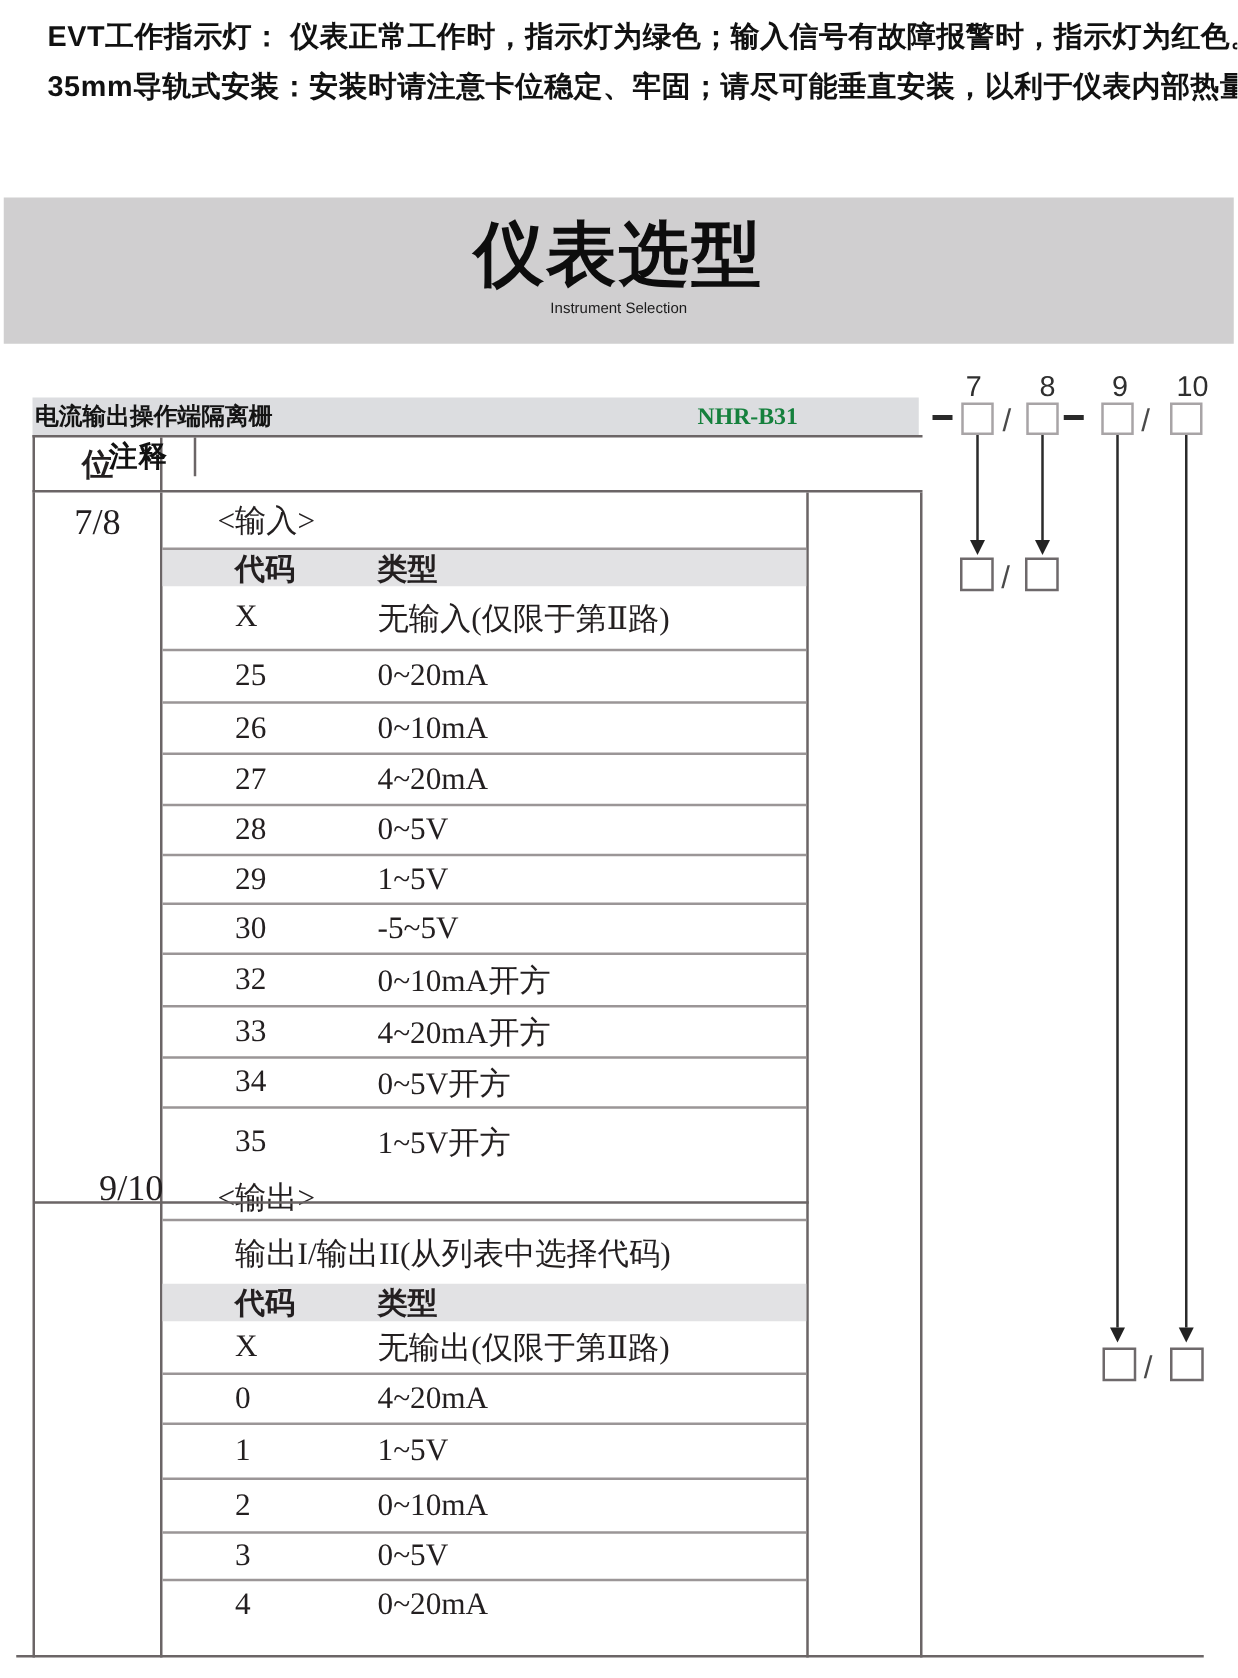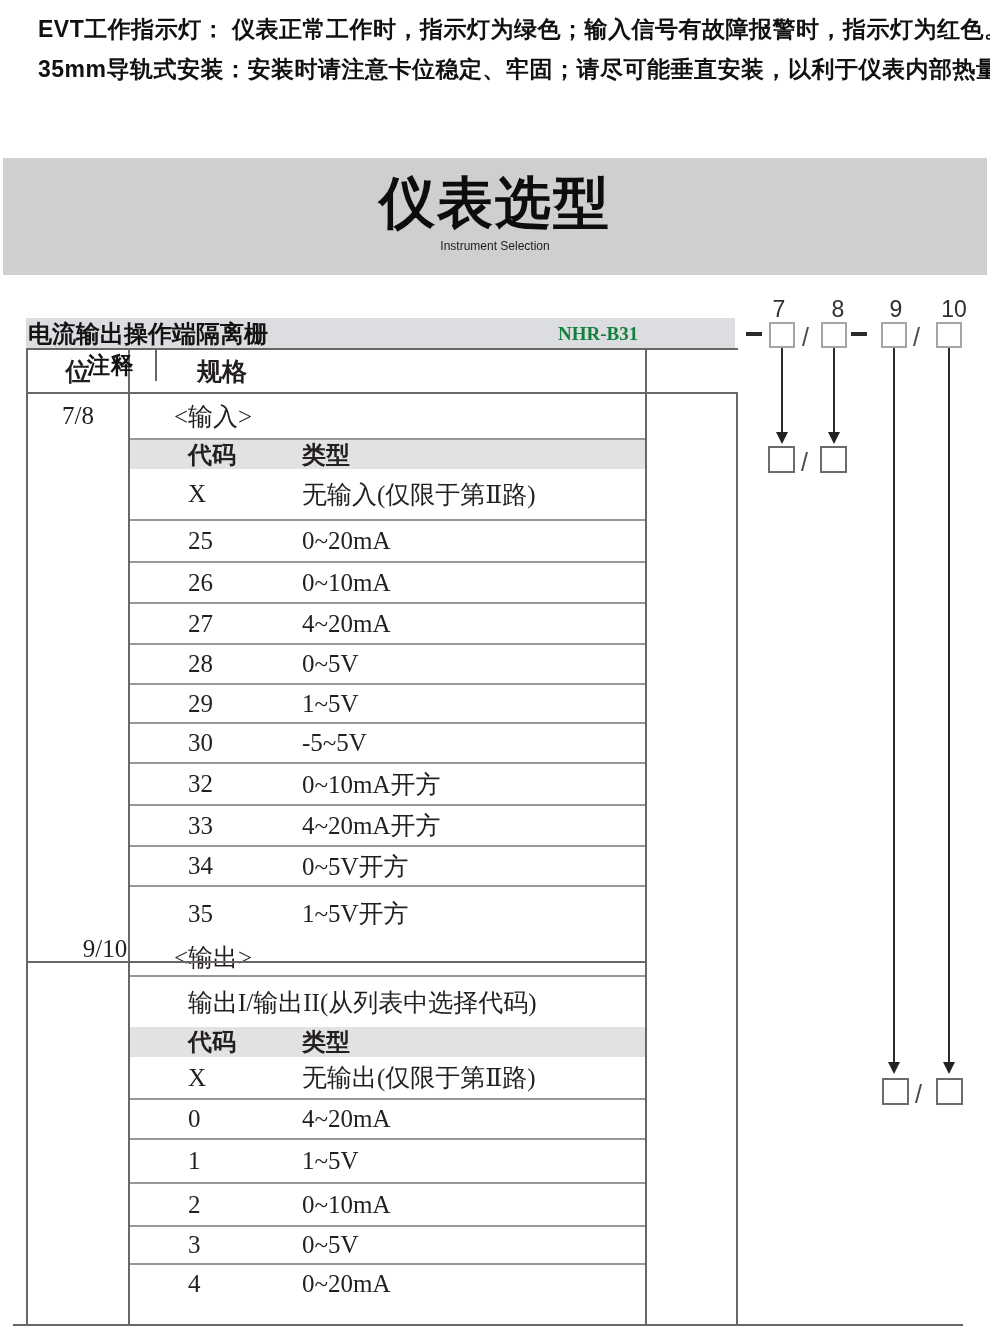--- a/index.html
+++ b/index.html
@@ -12,38 +12,38 @@
 
   
   .banner{position:absolute;left:3px;top:158px;width:984px;height:117px;background:#d0cfd0;text-align:center;}
   .banner-title{padding-top:14px;font-family:"Liberation Sans","DejaVu Sans",sans-serif;
         font-weight:700;font-size:56px;line-height:62px;color:#0d0d0d;letter-spacing:2px;}
   .banner-sub{font-family:"Liberation Sans","DejaVu Sans",sans-serif;font-size:12px;line-height:24px;color:#1c1c1c;}
 
   
   .model-bar{position:absolute;left:26px;top:318px;width:709px;height:30px;background:#dcdde0;}
   .product-name{position:absolute;left:2px;top:0;line-height:31px;
-        font-family:"Liberation Sans","DejaVu Sans",sans-serif;font-weight:700;font-size:24px;color:#141414;white-space:nowrap;}
+        font-family:"Liberation Sans","DejaVu Sans",sans-serif;font-weight:700;font-size:19px;color:#141414;white-space:nowrap;}
   .product-model{position:absolute;left:532px;top:0;line-height:31px;
         font-family:"Liberation Serif","DejaVu Serif",serif;font-weight:600;font-size:19px;color:#15803d;}
 
   
   .thead{position:absolute;left:26px;top:348px;width:712px;height:46px;box-sizing:border-box;
         border-top:2px solid #6b6566;border-bottom:2px solid #6b6566;border-left:2px solid #6b6566;
         display:flex;font-family:"Liberation Sans","DejaVu Sans",sans-serif;font-weight:700;font-size:25px;}
   .hc{box-sizing:border-box;border-right:2px solid #6b6566;display:flex;align-items:center;}
   .hc.pos{width:102px;justify-content:center;}
   .hc.spec{width:517px;padding-left:67px;}
   .hc.note{width:91px;justify-content:center;}
 
   .tbody{position:absolute;left:26px;top:394px;width:712px;height:932px;box-sizing:border-box;
         border-left:2px solid #6b6566;}
   .col-pos{position:absolute;left:0;top:0;width:102px;height:100%;box-sizing:border-box;
         border-right:2px solid #6b6566;}
-  .pos-label{position:absolute;width:100%;text-align:center;font-size:25px;}
+  .pos-label{position:absolute;width:100%;text-align:center;font-size:29px;}
   .pos-label.p1{top:8px;}
   .pos-label.p2{top:541px;padding-left:27px;}
   .col-spec{position:absolute;left:102px;top:0;width:517px;height:100%;box-sizing:border-box;
         border-right:2px solid #6b6566;display:flex;flex-direction:column;}
   .col-note{position:absolute;left:619px;top:0;width:91px;height:100%;box-sizing:border-box;
         border-right:2px solid #6b6566;}
   .srow{box-sizing:border-box;display:flex;align-items:center;font-size:25px;white-space:nowrap;}
   .srow.bb{border-bottom:2px solid #9b9697;}
   .srow .code{margin-left:58px;width:114px;}
   .band{background:#e2e2e4;font-family:"Liberation Sans","DejaVu Sans",sans-serif;font-weight:700;font-size:24px;}
@@ -76,21 +76,20 @@
     <div class="banner-sub">Instrument Selection</div>
   </div>
 
   <div class="model-bar">
     <span class="product-name">电流输出操作端隔离栅</span>
     <span class="product-model">NHR-B31</span>
   </div>
 
   <div class="thead">
     <div class="hc pos">位</div>
-    <div class="hc spec">规格</div>
     <div class="hc note">注释</div>
   </div>
 
   <div class="tbody">
     <div class="col-pos">
       <div class="pos-label p1">7/8</div>
       <div class="pos-label p2">9/10</div>
     </div>
 
     <div class="col-spec">

